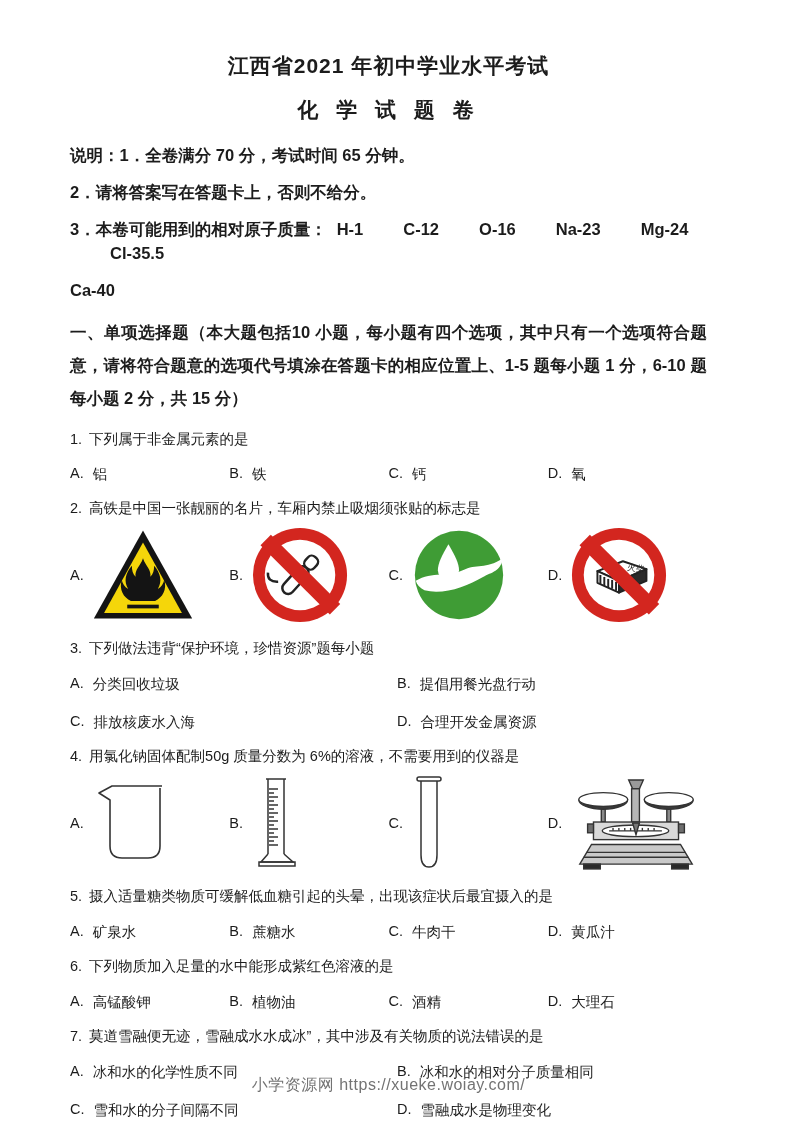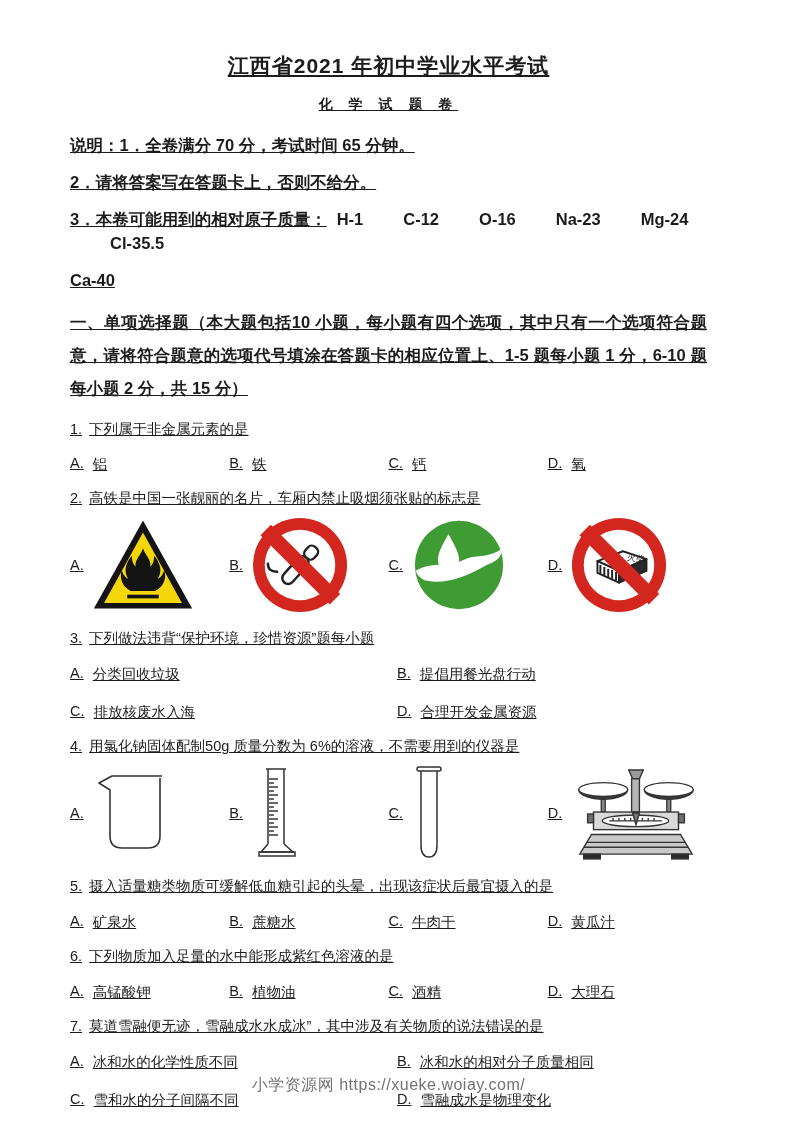--- a/index.html
+++ b/index.html
@@ -1,19 +1,19 @@
 <!DOCTYPE html>
 <html><head>
 <meta charset="utf-8">
 <style>
   html,body{margin:0;padding:0;width:793px;height:1122px;background:#ffffff;overflow:hidden;}
   body{font-family:"Liberation Sans","DejaVu Sans",sans-serif;color:#1c1c1c;}
-  .page{position:relative;width:777px;height:1122px;box-sizing:border-box;padding:52px 70px 0 70px;text-decoration:underline;}
+  .page{position:relative;width:777px;height:1122px;box-sizing:border-box;padding:52px 70px 0 70px;}
   .title{text-align:center;font-size:21px;font-weight:bold;margin:0 0 16px 0;letter-spacing:1px;}
-  .subtitle{text-align:center;font-size:14px;font-weight:bold;margin:0 0 20px 0;letter-spacing:6px;}
+  .subtitle{text-align:center;font-size:21px;font-weight:bold;margin:0 0 20px 0;letter-spacing:6px;}
   .instr{font-size:16.5px;font-weight:bold;margin:0 0 13px 0;line-height:1.45;}
   .mass{display:inline-block;margin-left:40px;}
   .mass.first{margin-left:10px;}
   .section-header{font-size:16.5px;font-weight:bold;line-height:2.0;text-align:justify;margin:2px 0 8px 0;}
   .q{margin-top:15px;}
   .q-text{font-size:14.5px;margin:0;line-height:1.3;}
   .q-num{margin-right:7px;}
   .opts-row4{display:flex;margin-top:17px;}
   .opts-row4 .opt{width:163px;display:flex;font-size:14.5px;}
   .opts-grid2{display:grid;grid-template-columns:327px 1fr;row-gap:19px;margin-top:17px;font-size:14.5px;}

